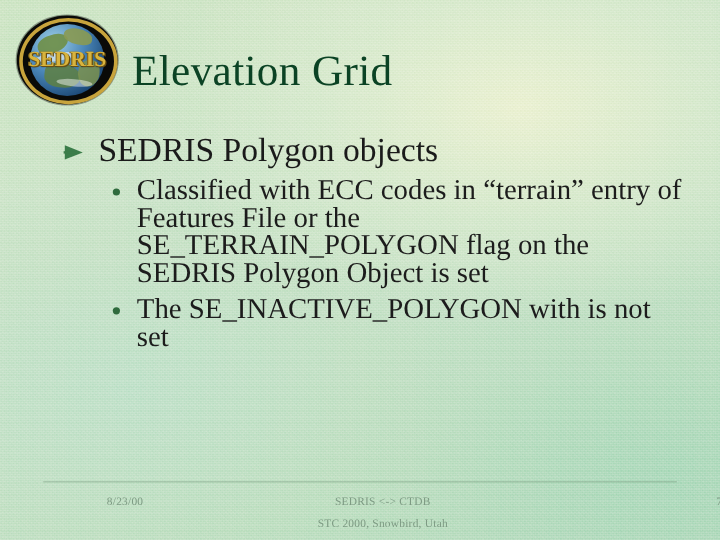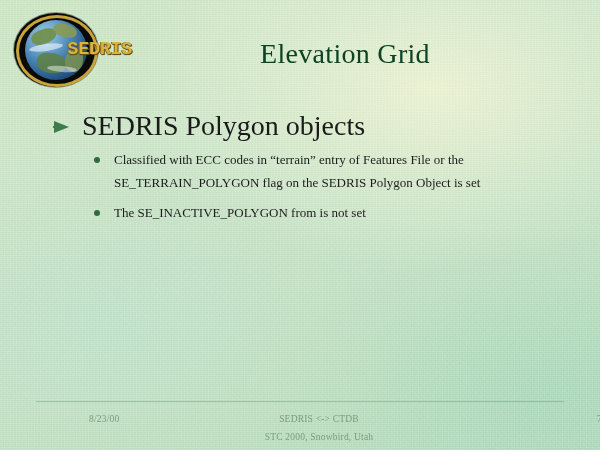--- a/index.html
+++ b/index.html
@@ -121,38 +121,36 @@
     width: 30px; height: 6px;
     background: rgba(255,255,255,0.45);
     border-radius: 50%;
     transform: rotate(5deg);
   }
   .logo-word {
     position: absolute;
     left: 0; top: 27px;
     width: 84px;
     text-align: center;
-    font-family: Liberation Mono, monospace;
+    font-family: Liberation Serif, serif;
     font-weight: bold;
     font-size: 18px;
     letter-spacing: 0px;
     color: #d8b43e;
     text-shadow: 1px 1px 0 #6b4f10, -1px 0 0 #8a6a18, 0 1px 1px rgba(0,0,0,0.65);
     line-height: 18px;
-    padding-left: 44px;
   }
 
   
   #title {
     position: absolute;
     left: 110px;
     top: 38px;
     width: 470px;
-    text-align: center;
-    font-size: 28px;
+    font-size: 36px;
     color: #0b4324;
     letter-spacing: 0.3px;
   }
 
   
   #body {
     position: absolute;
     left: 52px;
     top: 112px;
     width: 520px;
@@ -181,21 +179,21 @@
     width: 10px; height: 2px;
     background: #3c7d4a;
   }
   .sublist {
     margin: 0;
     padding: 0 0 0 40px;
     list-style: none;
   }
   .l2 {
     position: relative;
-    font-size: 13px;
+    font-size: 24px;
     color: #1c1c1c;
     line-height: 23px;
     margin-bottom: 7px;
     padding-left: 22px;
   }
   .l2 .dot {
     position: absolute;
     left: 2px;
     top: 9px;
     width: 6px;
@@ -256,21 +254,21 @@
       <span>SEDRIS Polygon objects</span>
     </div>
 
     <ul class="sublist">
       <li class="l2">
         <span class="dot"></span>
         <span>Classified with ECC codes in “terrain” entry of Features File or the SE_TERRAIN_POLYGON flag on the SEDRIS Polygon Object is set</span>
       </li>
       <li class="l2">
         <span class="dot"></span>
-        <span>The SE_INACTIVE_POLYGON from is not set</span>
+        <span>The SE_INACTIVE_POLYGON with is not set</span>
       </li>
     </ul>
 
   </div>
 
   <div id="divider"></div>
   <div class="foot" id="foot-date">8/23/00</div>
   <div class="foot" id="foot-mid">SEDRIS &lt;-&gt; CTDB</div>
   <div class="foot" id="foot-page">79</div>
   <div class="foot" id="foot-venue">STC 2000, Snowbird, Utah</div>

